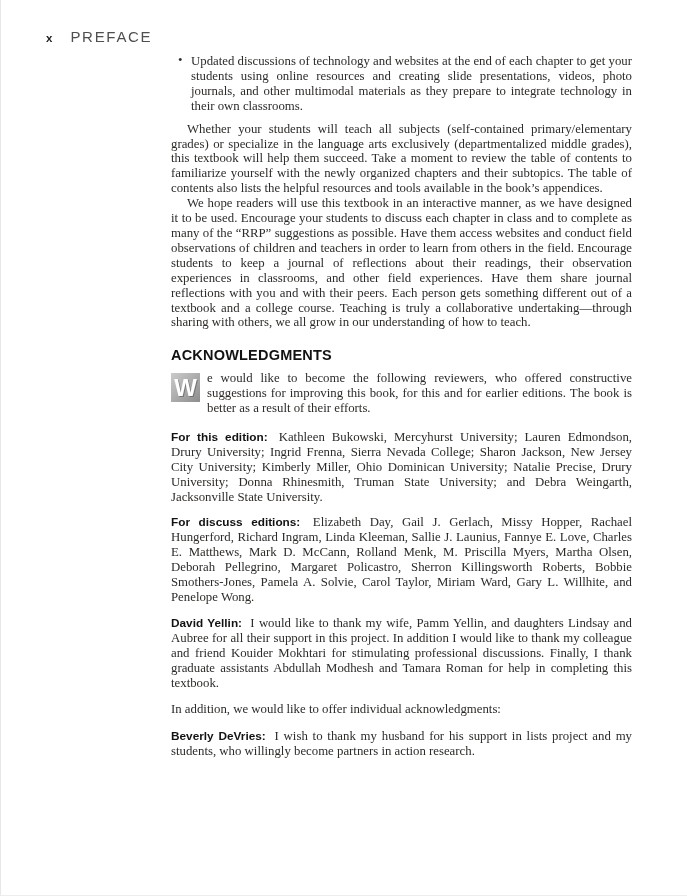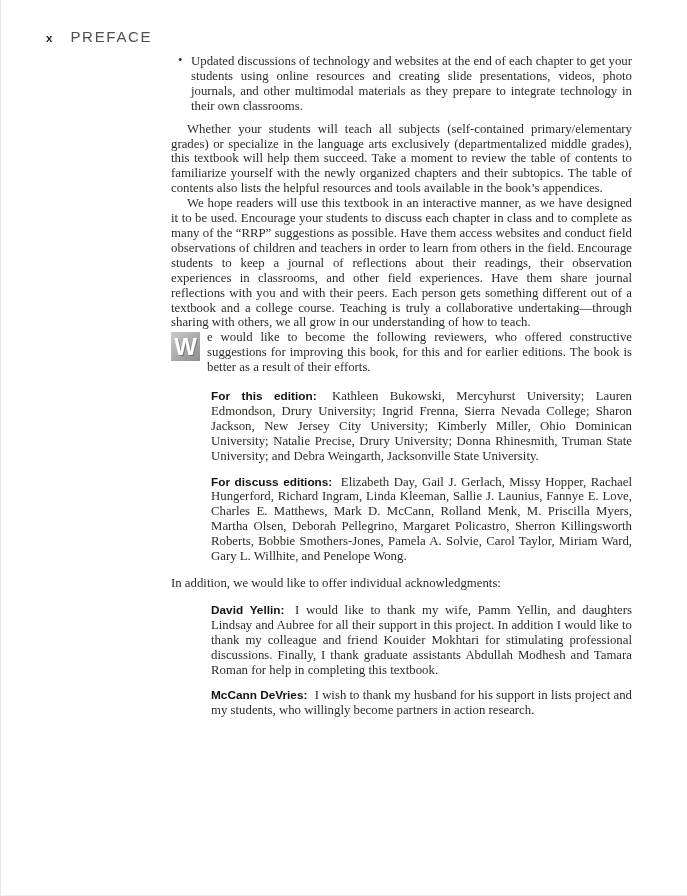--- a/index.html
+++ b/index.html
@@ -82,21 +82,21 @@
       var(--dropcap-bg-dark, #8d8d8d) 100%);
     color: var(--dropcap-letter-color, #ffffff);
     font-family: "Liberation Sans", sans-serif;
     font-weight: bold;
     font-size: 24px;
     line-height: 29px;
     text-align: center;
     text-shadow: 1px 1px 0 rgba(80,80,80,0.55);
   }
 
-  .lead-para { margin-bottom: 11px; margin-left: 40px; }
+  .lead-para { margin-bottom: 11px; }
   .lead {
     font-family: "Liberation Sans", sans-serif;
     font-weight: bold;
     font-size: 11.8px;
     color: var(--heading, #121212);
     margin-right: 4px;
   }
 
   .individual-intro { margin: 12px 0 12px 0; }
 </style>
@@ -114,42 +114,43 @@
 
     <div class="bullet-item">
       <span class="bullet">•</span>
       <p class="body">Updated discussions of technology and websites at the end of each chapter to get your students using online resources and creating slide presentations, videos, photo journals, and other multimodal materials as they prepare to integrate technology in their own classrooms.</p>
     </div>
 
     <p class="body indent">Whether your students will teach all subjects (self-contained primary/elementary grades) or specialize in the language arts exclusively (departmentalized middle grades), this textbook will help them succeed. Take a moment to review the table of contents to familiarize yourself with the newly organized chapters and their subtopics. The table of contents also lists the helpful resources and tools available in the book’s appendices.</p>
 
     <p class="body indent">We hope readers will use this textbook in an interactive manner, as we have designed it to be used. Encourage your students to discuss each chapter in class and to complete as many of the “RRP” suggestions as possible. Have them access websites and conduct field observations of children and teachers in order to learn from others in the field. Encourage students to keep a journal of reflections about their readings, their observation experiences in classrooms, and other field experiences. Have them share journal reflections with you and with their peers. Each person gets something different out of a textbook and a college course. Teaching is truly a collaborative undertaking—through sharing with others, we all grow in our understanding of how to teach.</p>
 
+    <h2 class="ack-heading">ACKNOWLEDGMENTS</h2>
 
     <div class="body dropcap-para">
       <span class="dropcap">W</span>
       <span>e would like to become the following reviewers, who offered constructive suggestions for improving this book, for this and for earlier editions. The book is better as a result of their efforts.</span>
     </div>
 
     <p class="body lead-para">
       <span class="lead">For this edition:</span>
       <span>Kathleen Bukowski, Mercyhurst University; Lauren Edmondson, Drury University; Ingrid Frenna, Sierra Nevada College; Sharon Jackson, New Jersey City University; Kimberly Miller, Ohio Dominican University; Natalie Precise, Drury University; Donna Rhinesmith, Truman State University; and Debra Weingarth, Jacksonville State University.</span>
     </p>
 
     <p class="body lead-para">
       <span class="lead">For discuss editions:</span>
       <span>Elizabeth Day, Gail J. Gerlach, Missy Hopper, Rachael Hungerford, Richard Ingram, Linda Kleeman, Sallie J. Launius, Fannye E. Love, Charles E. Matthews, Mark D. McCann, Rolland Menk, M. Priscilla Myers, Martha Olsen, Deborah Pellegrino, Margaret Policastro, Sherron Killingsworth Roberts, Bobbie Smothers-Jones, Pamela A. Solvie, Carol Taylor, Miriam Ward, Gary L. Willhite, and Penelope Wong.</span>
     </p>
 
-    <p class="body individual-intro">In addition, we would like to offer individual acknowledgments:</p>
-
     <p class="body lead-para">
       <span class="lead">David Yellin:</span>
       <span>I would like to thank my wife, Pamm Yellin, and daughters Lindsay and Aubree for all their support in this project. In addition I would like to thank my colleague and friend Kouider Mokhtari for stimulating professional discussions. Finally, I thank graduate assistants Abdullah Modhesh and Tamara Roman for help in completing this textbook.</span>
     </p>
 
+    <p class="body individual-intro">In addition, we would like to offer individual acknowledgments:</p>
+
     <p class="body lead-para">
-      <span class="lead">McCann DeVries:</span>
+      <span class="lead">Beverly DeVries:</span>
       <span>I wish to thank my husband for his support in lists project and my students, who willingly become partners in action research.</span>
     </p>
 
   </div>
 </div>
 
 </body></html>

